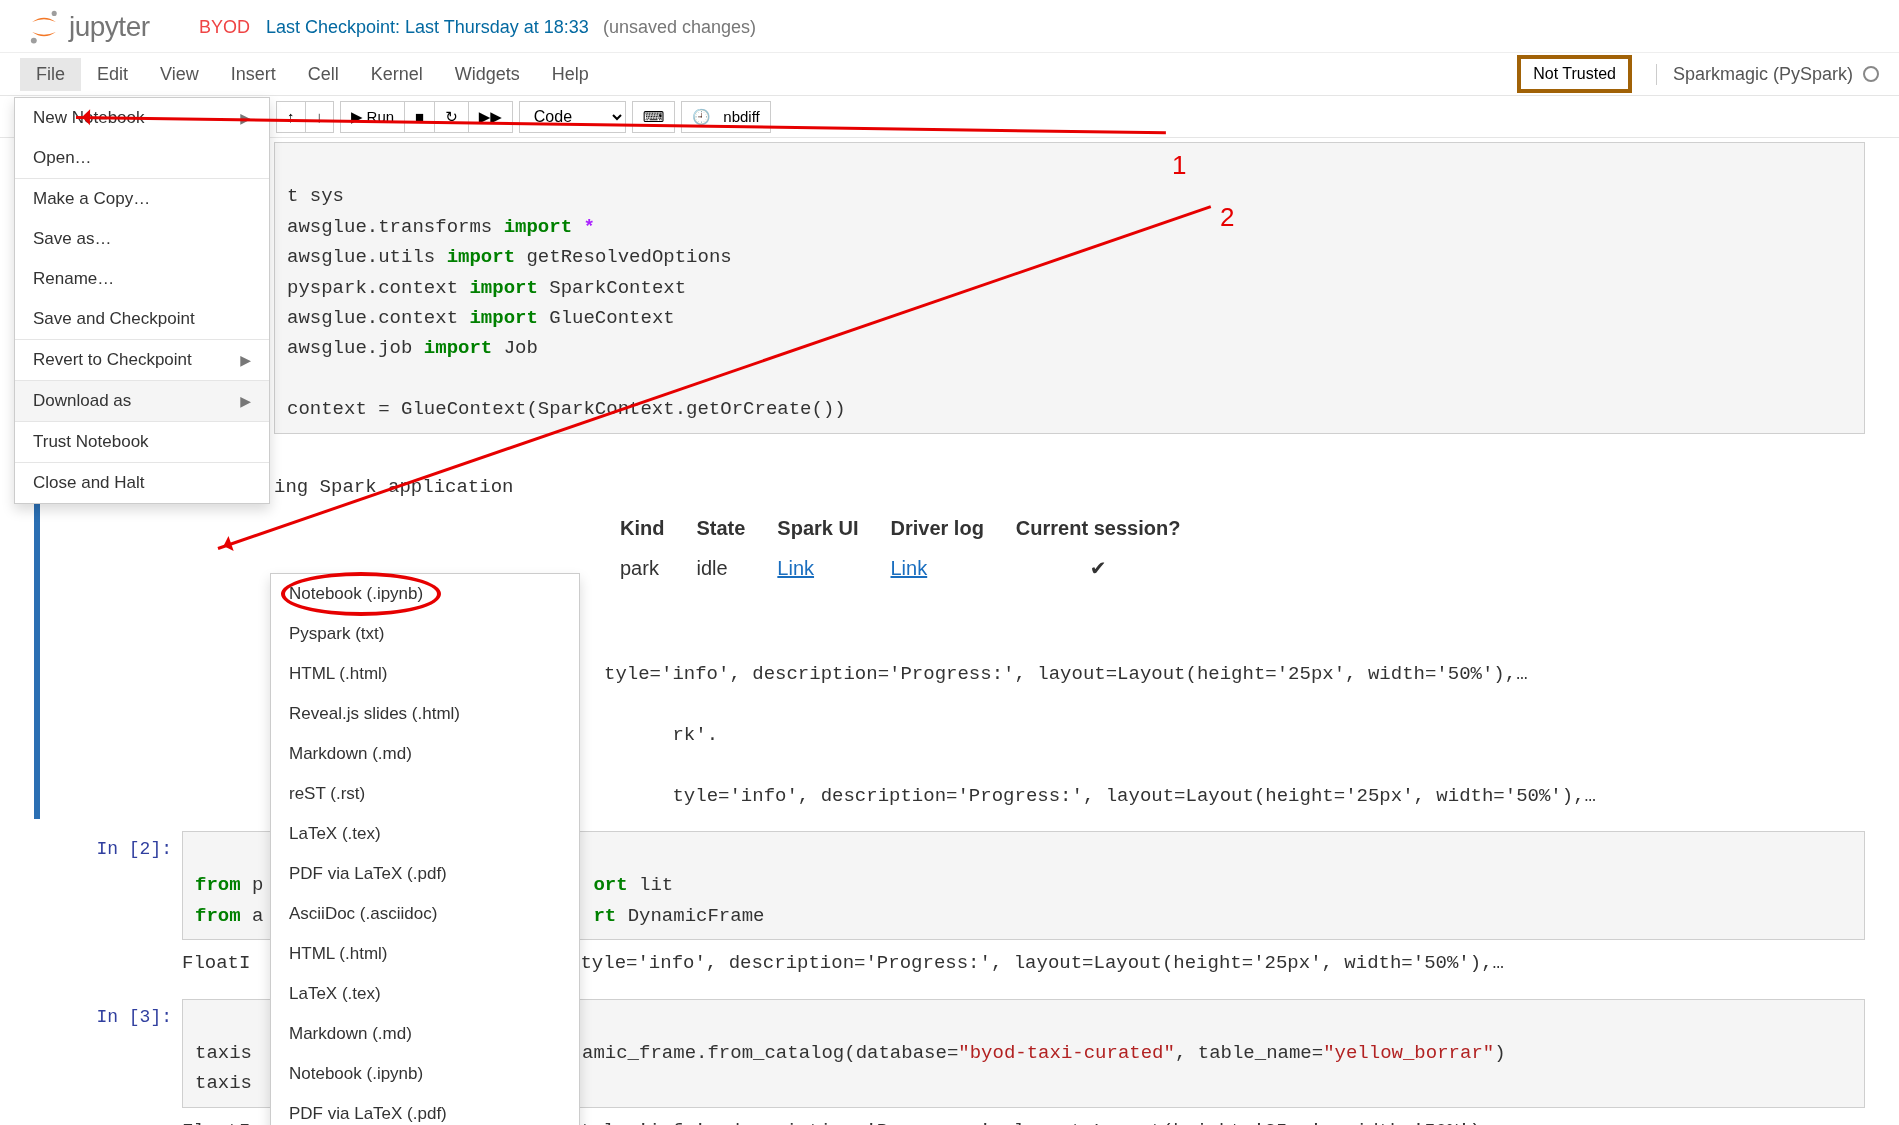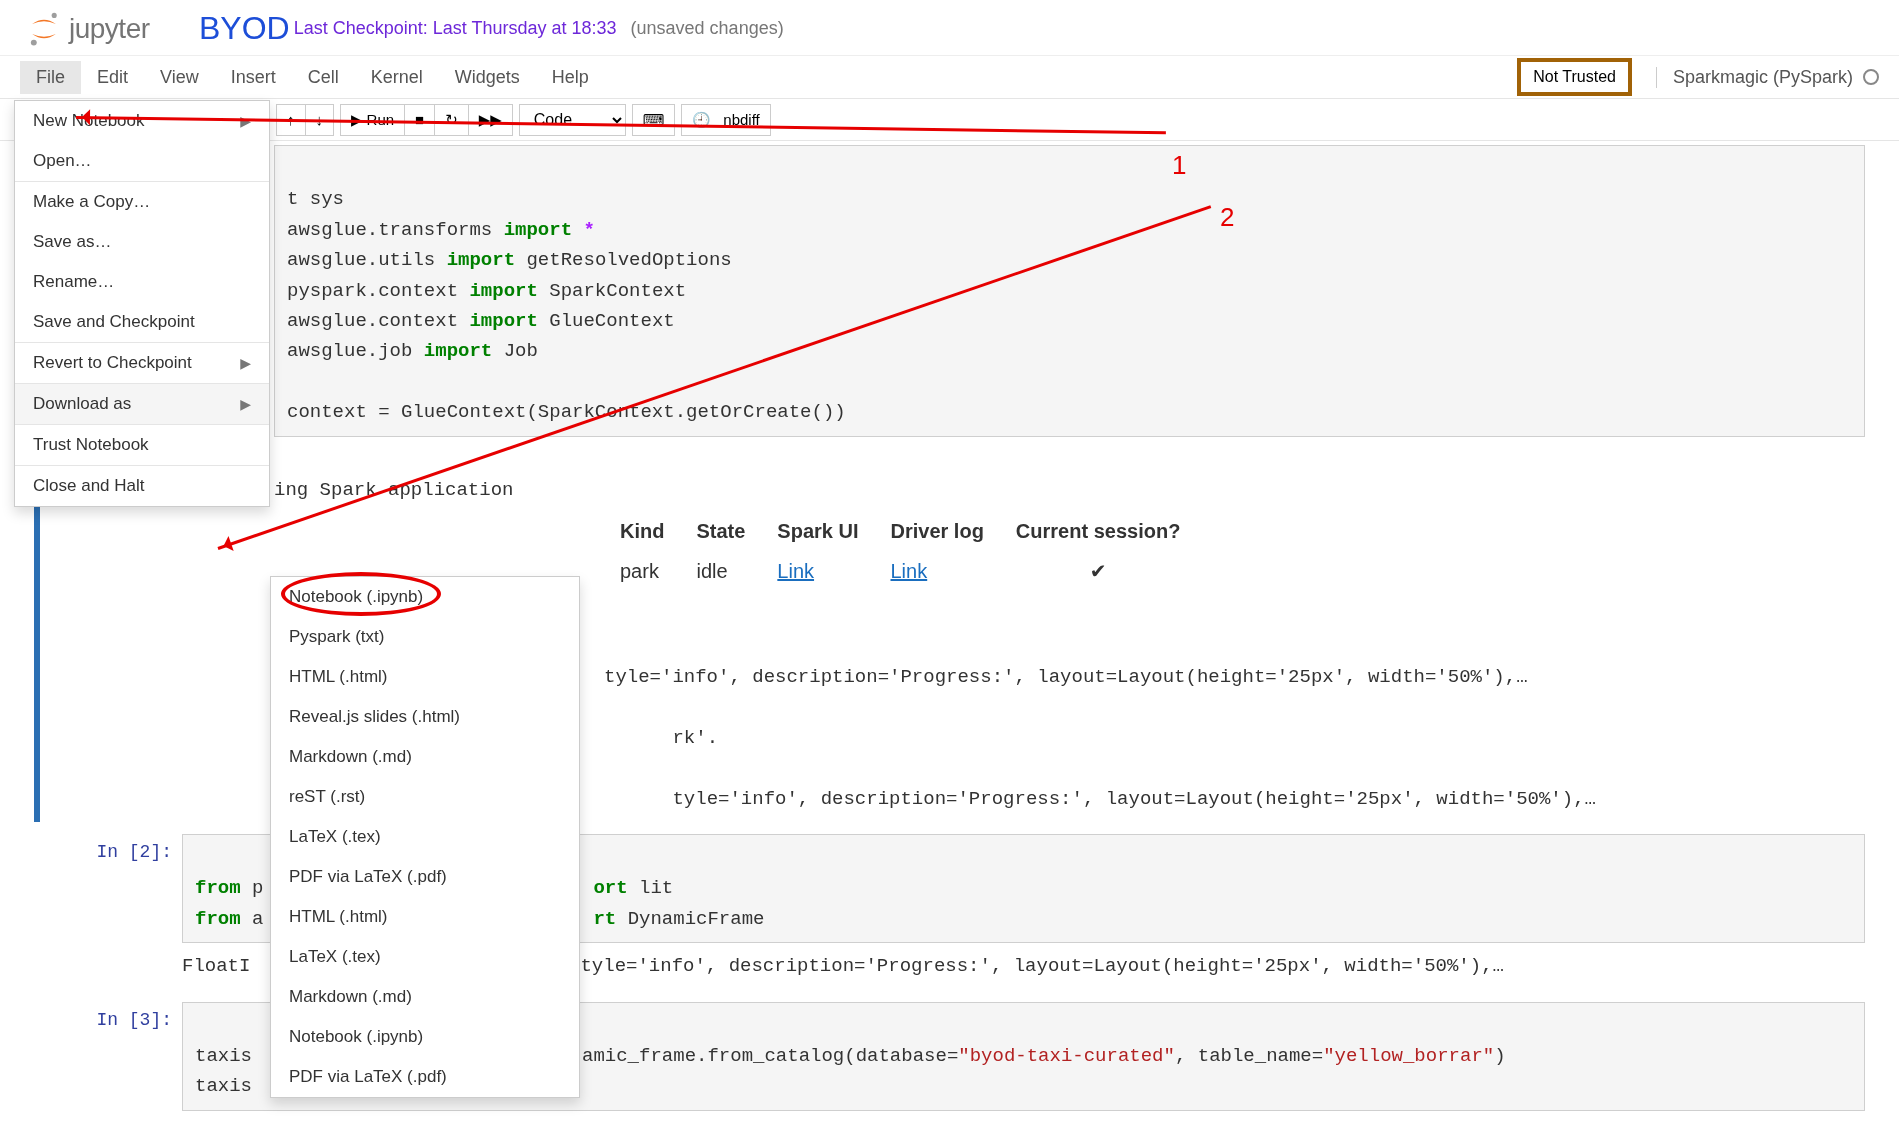--- a/index.html
+++ b/index.html
@@ -3,22 +3,22 @@
 <meta charset="utf-8">
 <style>
 * { box-sizing: border-box; margin: 0; padding: 0; }
 body { font-family: -apple-system, "Helvetica Neue", Helvetica, Arial, sans-serif; font-size: 15px; color: #333; background: #fff; width: 1899px; position: relative; }
 
 
 .header { display: flex; align-items: center; padding: 10px 27px 8px; border-bottom: 0; }
 .logo { display: flex; align-items: center; width: 160px; }
 .logo svg { width: 34px; height: 34px; }
 .logo-text { font-family: "Helvetica Neue", Arial, sans-serif; font-size: 28px; color: #757575; margin-left: 8px; letter-spacing: -0.5px; }
-.notebook-name { font-size: 32px; color: #1d4ed8; margin-left: 12px; }
-.checkpoint { font-size: 18px; color: #6d28d9; margin-left: 4px; }
+.notebook-name { font-size: 18px; color: #ef4444; margin-left: 12px; }
+.checkpoint { font-size: 18px; color: #0369a1; margin-left: 16px; }
 .unsaved { font-size: 18px; color: #777; margin-left: 14px; }
 
 
 .menubar { display: flex; align-items: center; border-top: 1px solid #eee; border-bottom: 1px solid #e5e5e5; padding: 0 20px; height: 44px; position: relative; }
 .menu-item { padding: 6px 16px; font-size: 18px; color: #555; cursor: pointer; }
 .menu-item.active { background: #e7e7e7; }
 .menubar .spacer { flex: 1; }
 .trust-btn { border: 4px solid #a16207; padding: 6px 12px; font-size: 16px; background: #fff; cursor: pointer; }
 .kernel-name { font-size: 18px; color: #555; margin-left: 24px; padding-left: 16px; border-left: 1px solid #ccc; }
 .kernel-indicator { display: inline-block; width: 16px; height: 16px; border: 2px solid #888; border-radius: 50%; margin-left: 10px; vertical-align: middle; }
@@ -128,20 +128,21 @@
 
   <div class="dropdown download-submenu">
     <div class="item">Notebook (.ipynb)</div>
     <div class="item">Pyspark (txt)</div>
     <div class="item">HTML (.html)</div>
     <div class="item">Reveal.js slides (.html)</div>
     <div class="item">Markdown (.md)</div>
     <div class="item">reST (.rst)</div>
     <div class="item">LaTeX (.tex)</div>
     <div class="item">PDF via LaTeX (.pdf)</div>
+    <div class="item">AsciiDoc (.asciidoc)</div>
     <div class="item">HTML (.html)</div>
     <div class="item">LaTeX (.tex)</div>
     <div class="item">Markdown (.md)</div>
     <div class="item">Notebook (.ipynb)</div>
     <div class="item">PDF via LaTeX (.pdf)</div>
 
   </div>
 </div>
 
 <div class="toolbar">

